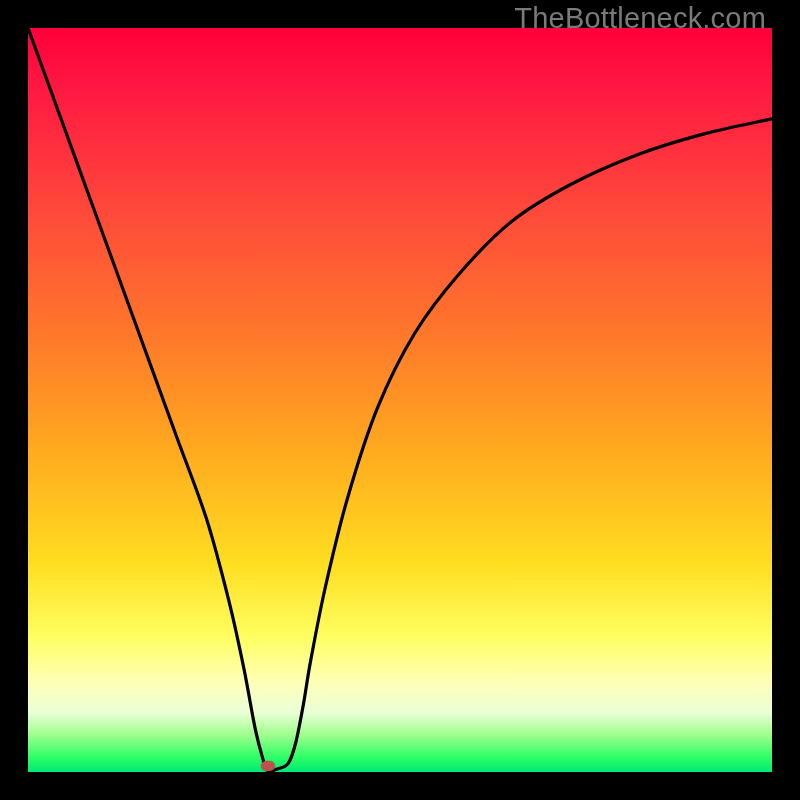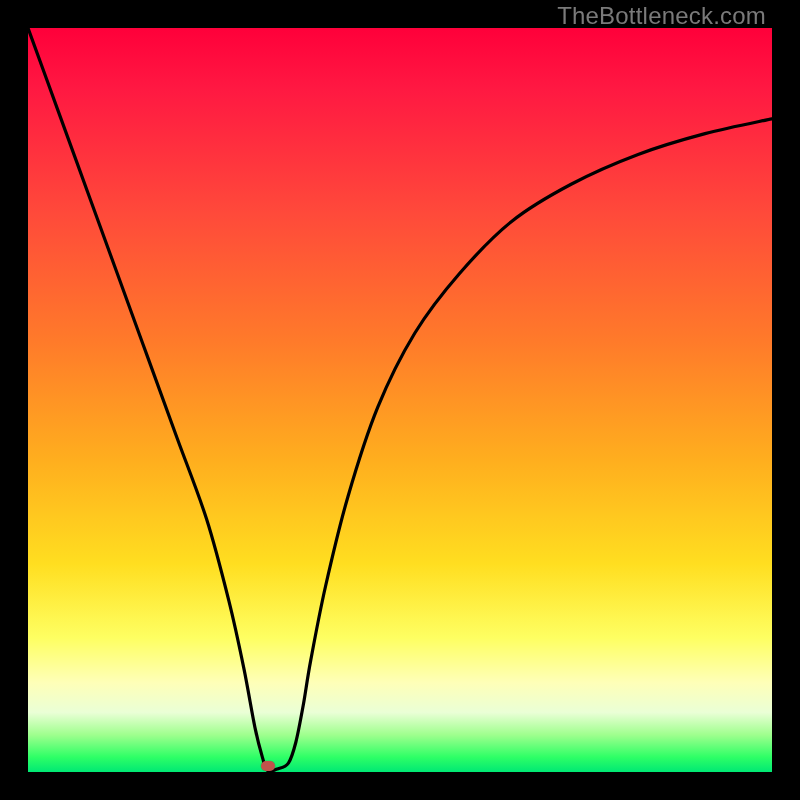--- a/index.html
+++ b/index.html
@@ -42,21 +42,21 @@
       #9fff8e 95%,
       #2eff66 98%,
       #00e874 100%
     );
   }
   .watermark {
     position: absolute;
     top: 2px;
     right: 34px;
     color: #7a7a7a;
-    font-size: 24px;
+    font-size: 29px;
     font-weight: 500;
     letter-spacing: 0.2px;
     pointer-events: none;
   }
   svg.curve {
     position: absolute;
     inset: 0;
   }
   .marker {
     position: absolute;

